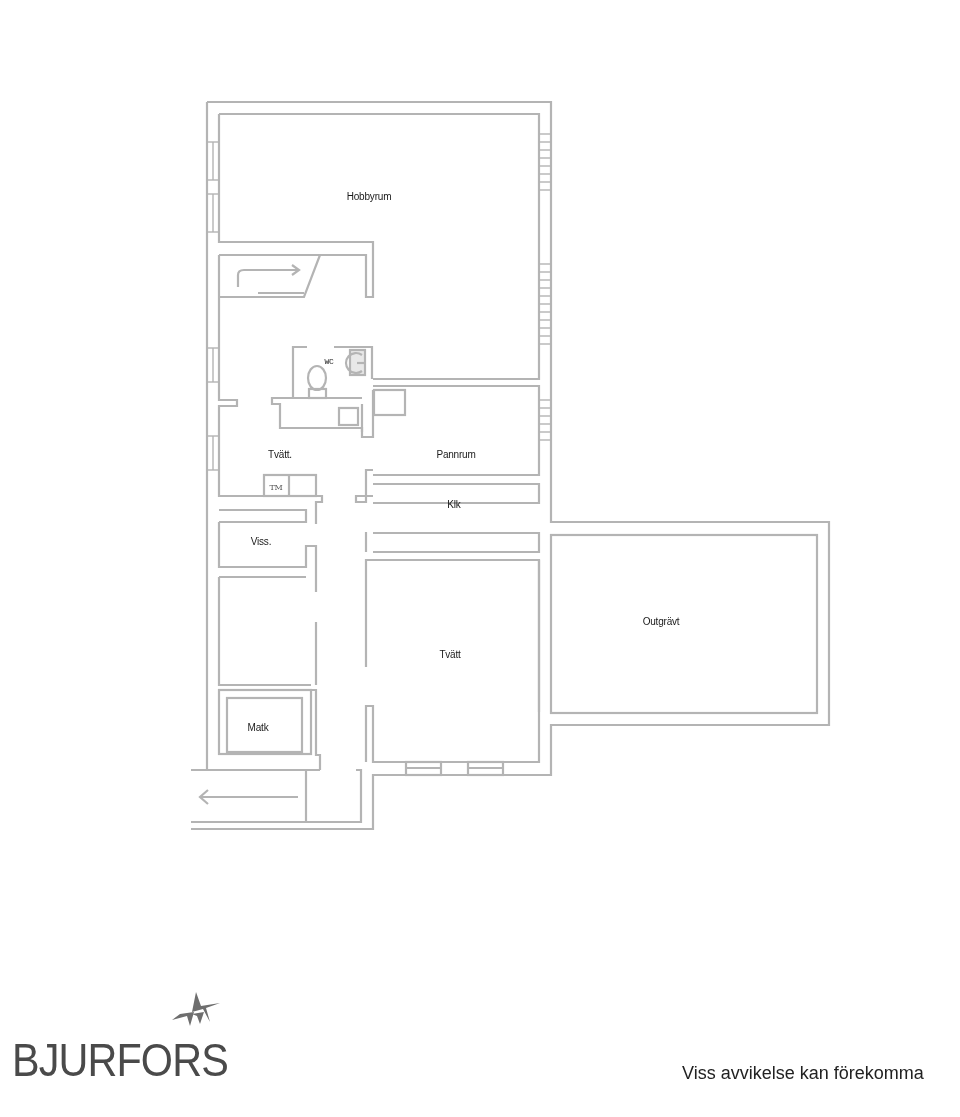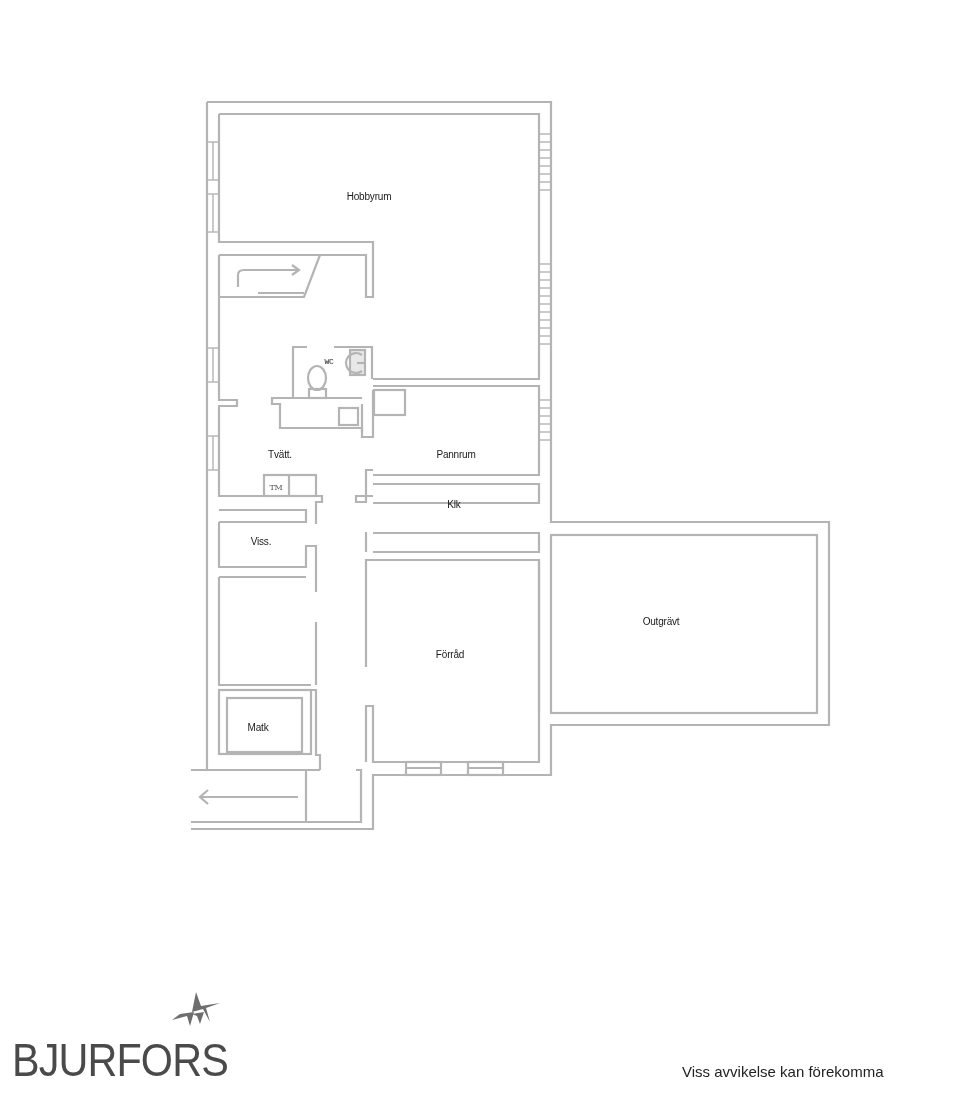--- a/index.html
+++ b/index.html
@@ -1,21 +1,21 @@
 <!DOCTYPE html>
 <html><head>
 <meta charset="utf-8">
 <style>
   html, body { margin: 0; padding: 0; background: #ffffff; }
   body { width: 960px; height: 1117px; position: relative; overflow: hidden; font-family: "DejaVu Sans", sans-serif; }
   #plan { position: absolute; left: 0; top: 0; }
   .room-label { position: absolute; font-family: Liberation Sans, sans-serif; font-size: 10px; color: #1a1a1a; white-space: nowrap; transform: translate(-50%, -50%); letter-spacing: -0.2px; }
   .brand { position: absolute; left: 12px; top: 1036px; font-family: "Liberation Sans", sans-serif; font-size: 47px; font-weight: normal; color: #4a4a4a; letter-spacing: -1px; line-height: 1; transform: scaleX(0.88); transform-origin: left top; }
   .brand-birds { position: absolute; left: 170px; top: 990px; width: 62px; height: 44px; }
-  .disclaimer { position: absolute; left: 682px; top: 1063px; font-family: "Liberation Sans", sans-serif; font-size: 15px; color: #222; white-space: nowrap; }
+  .disclaimer { position: absolute; left: 682px; top: 1063px; font-family: "Liberation Sans", sans-serif; font-size: 18px; color: #222; white-space: nowrap; }
 </style>
 </head>
 <body>
 
 <svg id="plan" width="960" height="1117" viewBox="0 0 960 1117" xmlns="http://www.w3.org/2000/svg">
   <g fill="none" stroke="#b4b4b4" stroke-width="2.2" stroke-linejoin="miter">
 
     <g>
       <polyline points="207,102 551,102 551,522 829,522 829,725 551,725 551,775 373,775 373,829 191,829"></polyline>
       <polyline points="207,102 207,770"></polyline>
@@ -144,21 +144,21 @@
       <polyline points="208,790 200,797 208,804"></polyline>
     </g>
   </g>
 </svg>
 
 <span class="room-label" style="left:369px; top:196px;">Hobbyrum</span>
 <span class="room-label" style="left:456px; top:434px;margin-top:20px;">Pannrum</span>
 <span class="room-label" style="left:280px; top:454px;">Tvätt.</span>
 <span class="room-label" style="left:454px; top:504px;">Klk</span>
 <span class="room-label" style="left:261px; top:541px;">Viss.</span>
-<span class="room-label" style="left:450px; top:654px;">Förråd</span>
+<span class="room-label" style="left:450px; top:654px;">Tvätt</span>
 <span class="room-label" style="left:661px; top:621px;">Outgrävt</span>
 <span class="room-label" style="left:258px; top:727px;">Matk</span>
 
 <span class="room-label" style="left:329px; top:361px; font-family:Liberation Mono, monospace; font-size:8px;">WC</span>
 <span class="room-label" style="left:276px; top:487px; font-family:'DejaVu Serif', serif; font-size:8px; font-weight:normal; color:#555;">TM</span>
 
 <svg class="brand-birds" viewBox="0 0 62 44" xmlns="http://www.w3.org/2000/svg">
   <g fill="#6e6e6e">
     <path d="M26,2 L31,16 L50,13 L36,18 L40,32 L33,19 L22,22 Z"></path>
     <path d="M10,24 L24,22 L20,36 L17,26 L2,30 Z"></path>

